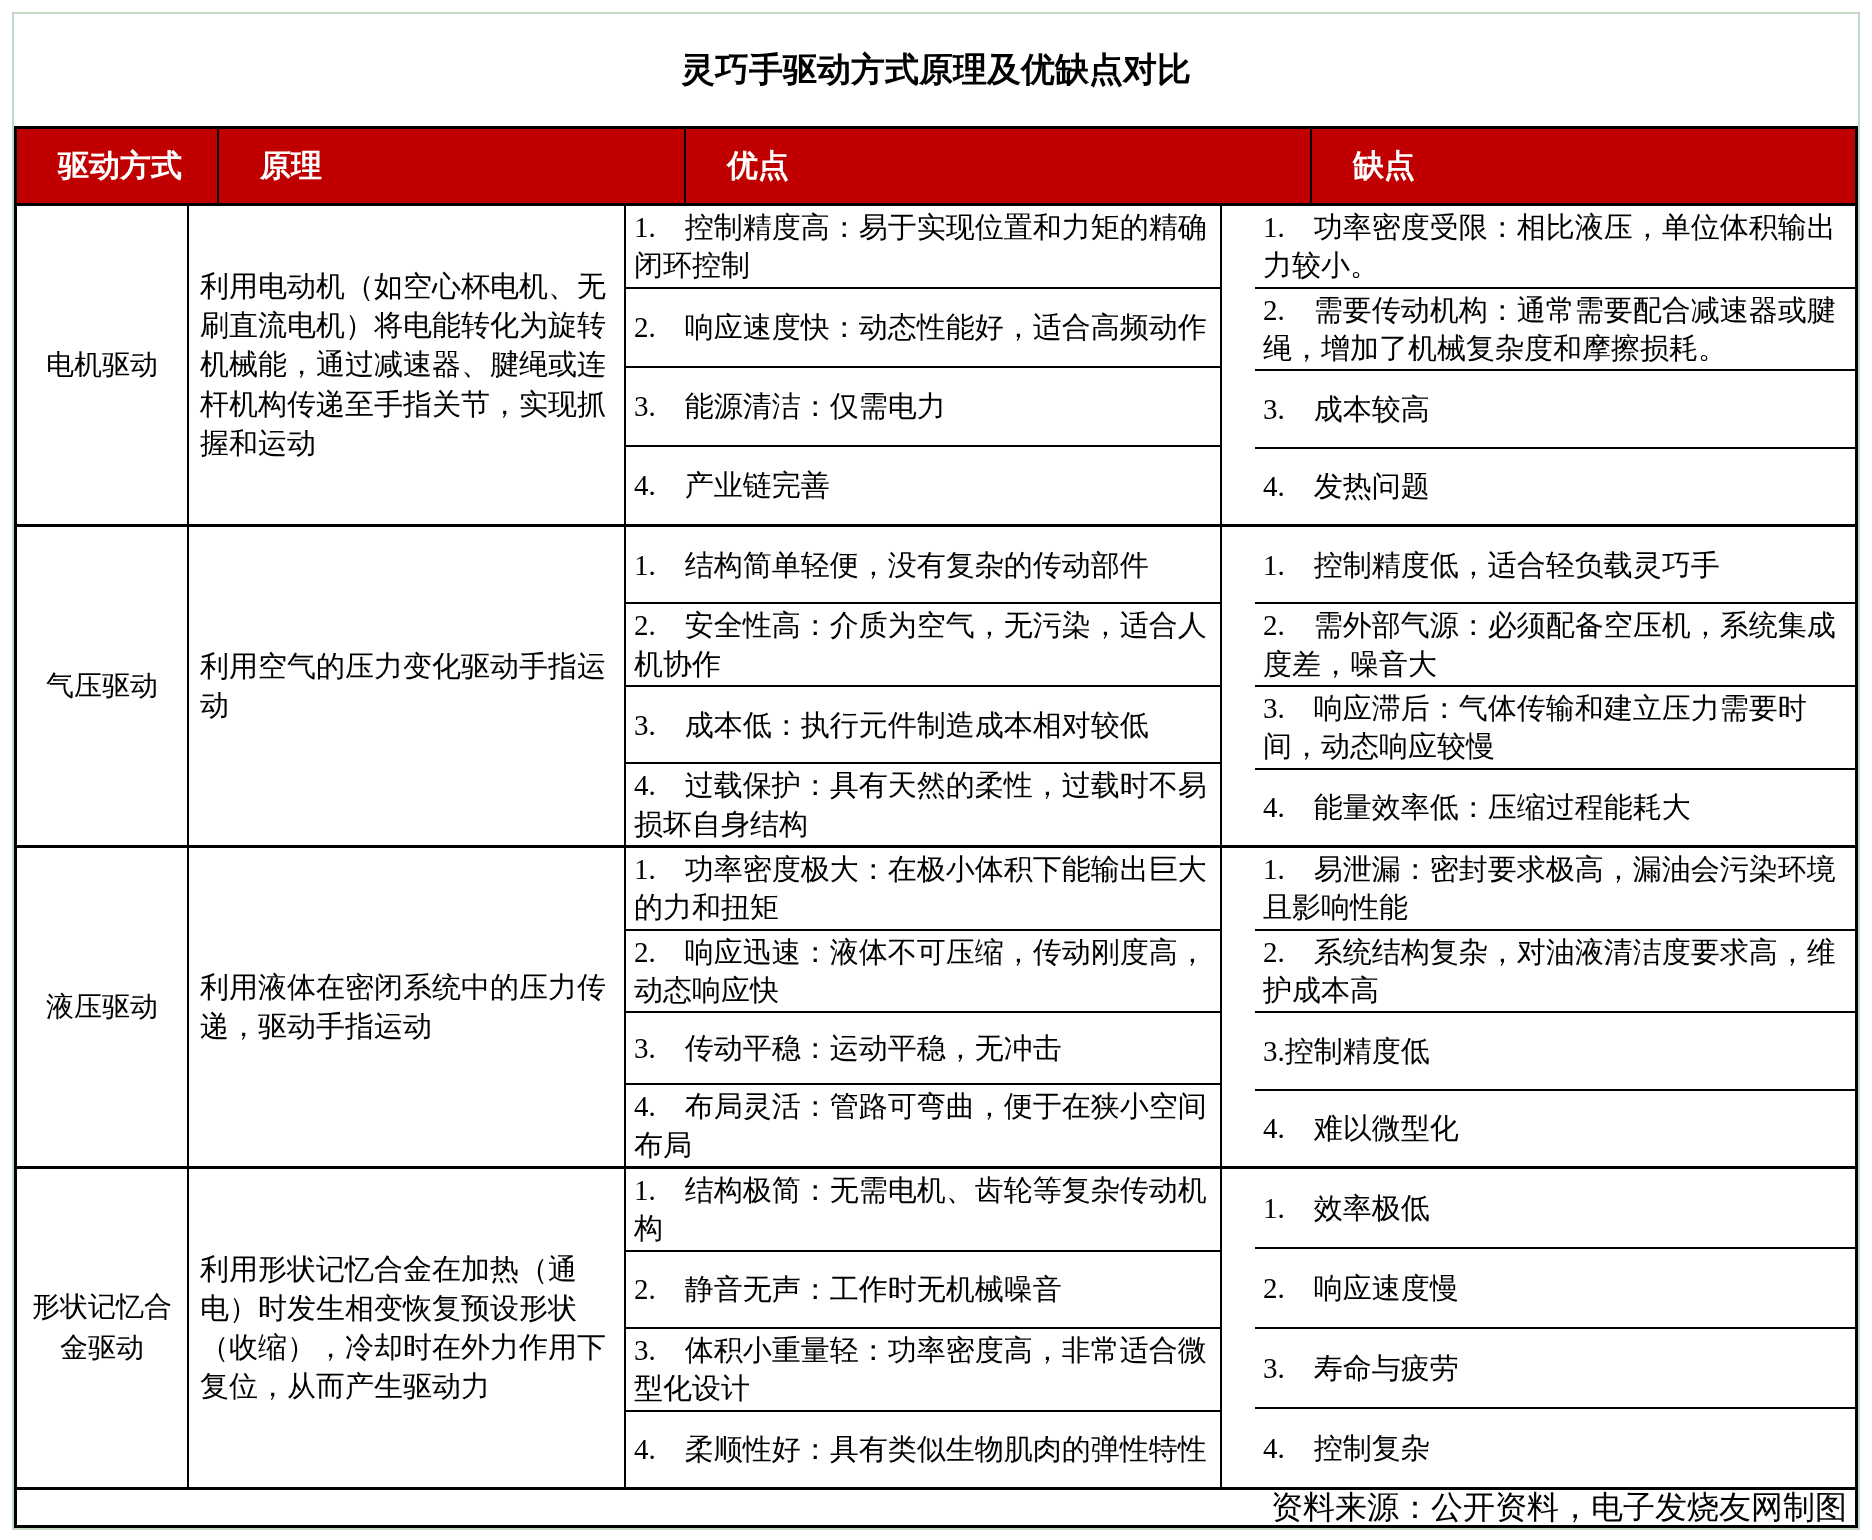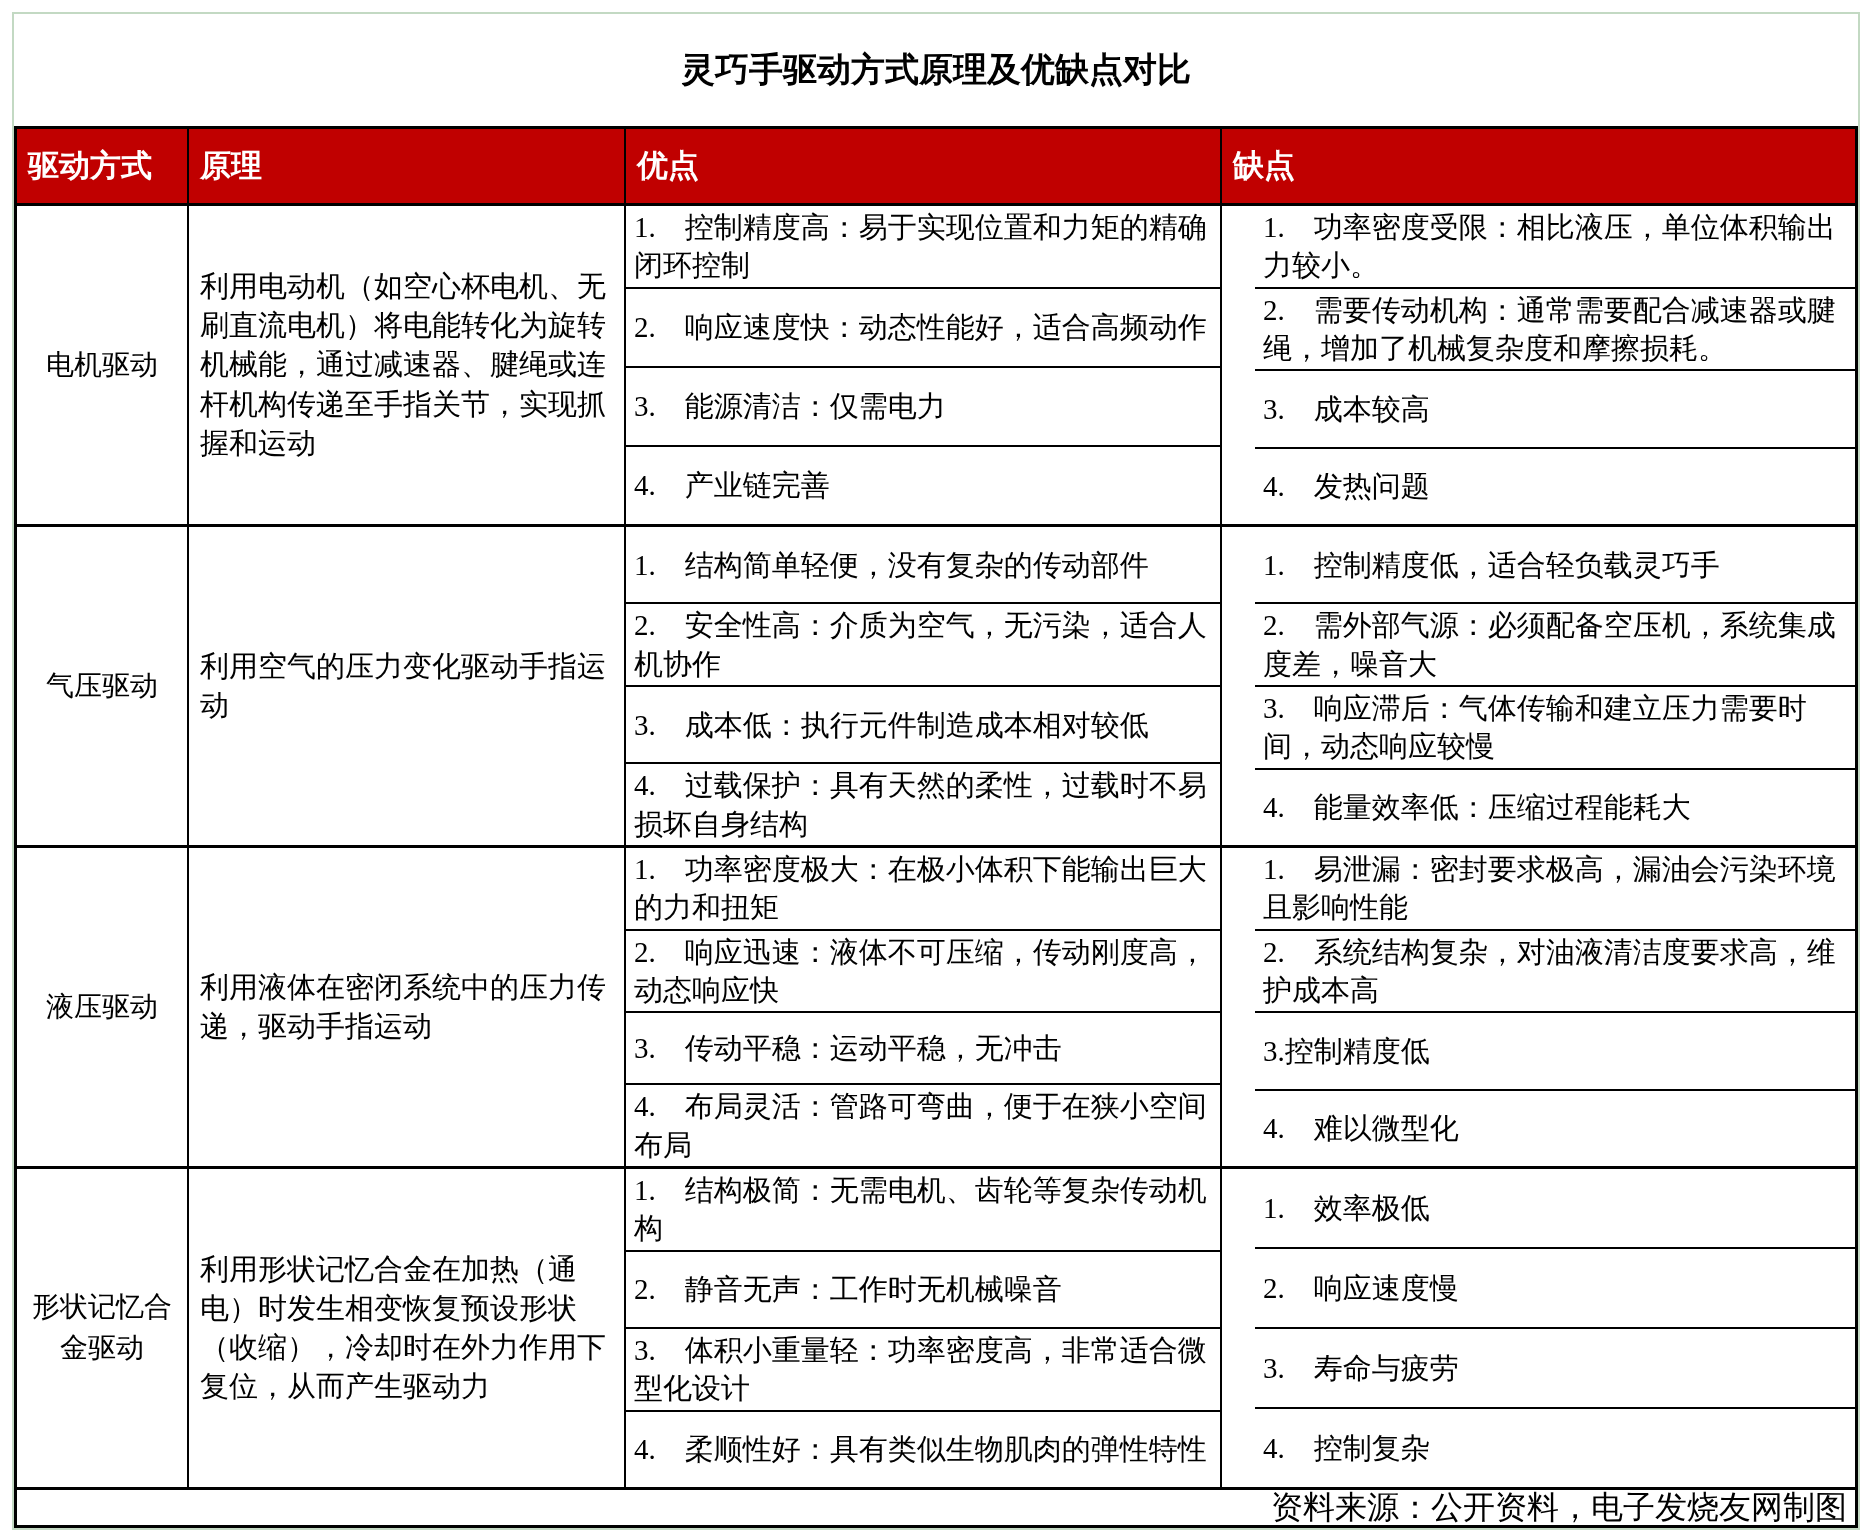--- a/index.html
+++ b/index.html
@@ -23,21 +23,21 @@
     border: 3px solid var(--border, #000);
     width: 100%;
   }
 
   .thead {
     display: flex; height: 74px;
     background: var(--header-bg, #c00000);
     color: var(--header-text, #ffffff);
     font-weight: bold; font-size: 31px;
   }
-  .th { display: flex; align-items: center; padding: 0 11px; border-right: 2px solid var(--border, #000); }
+  .th { display: flex; align-items: center; padding: 0 11px; border-right: 2px solid var(--border, #000); margin-left: 30px; }
   .th:last-child { border-right: none; }
 
   .c1 { width: 172px; flex: none; }
   .c2 { width: 437px; flex: none; }
   .c3 { width: 596px; flex: none; }
   .c4 { flex: 1; }
 
   .row { display: flex; border-top: 3px solid var(--border, #000); height: 321px; }
 
   .cell { border-right: 2px solid var(--border, #000); }

